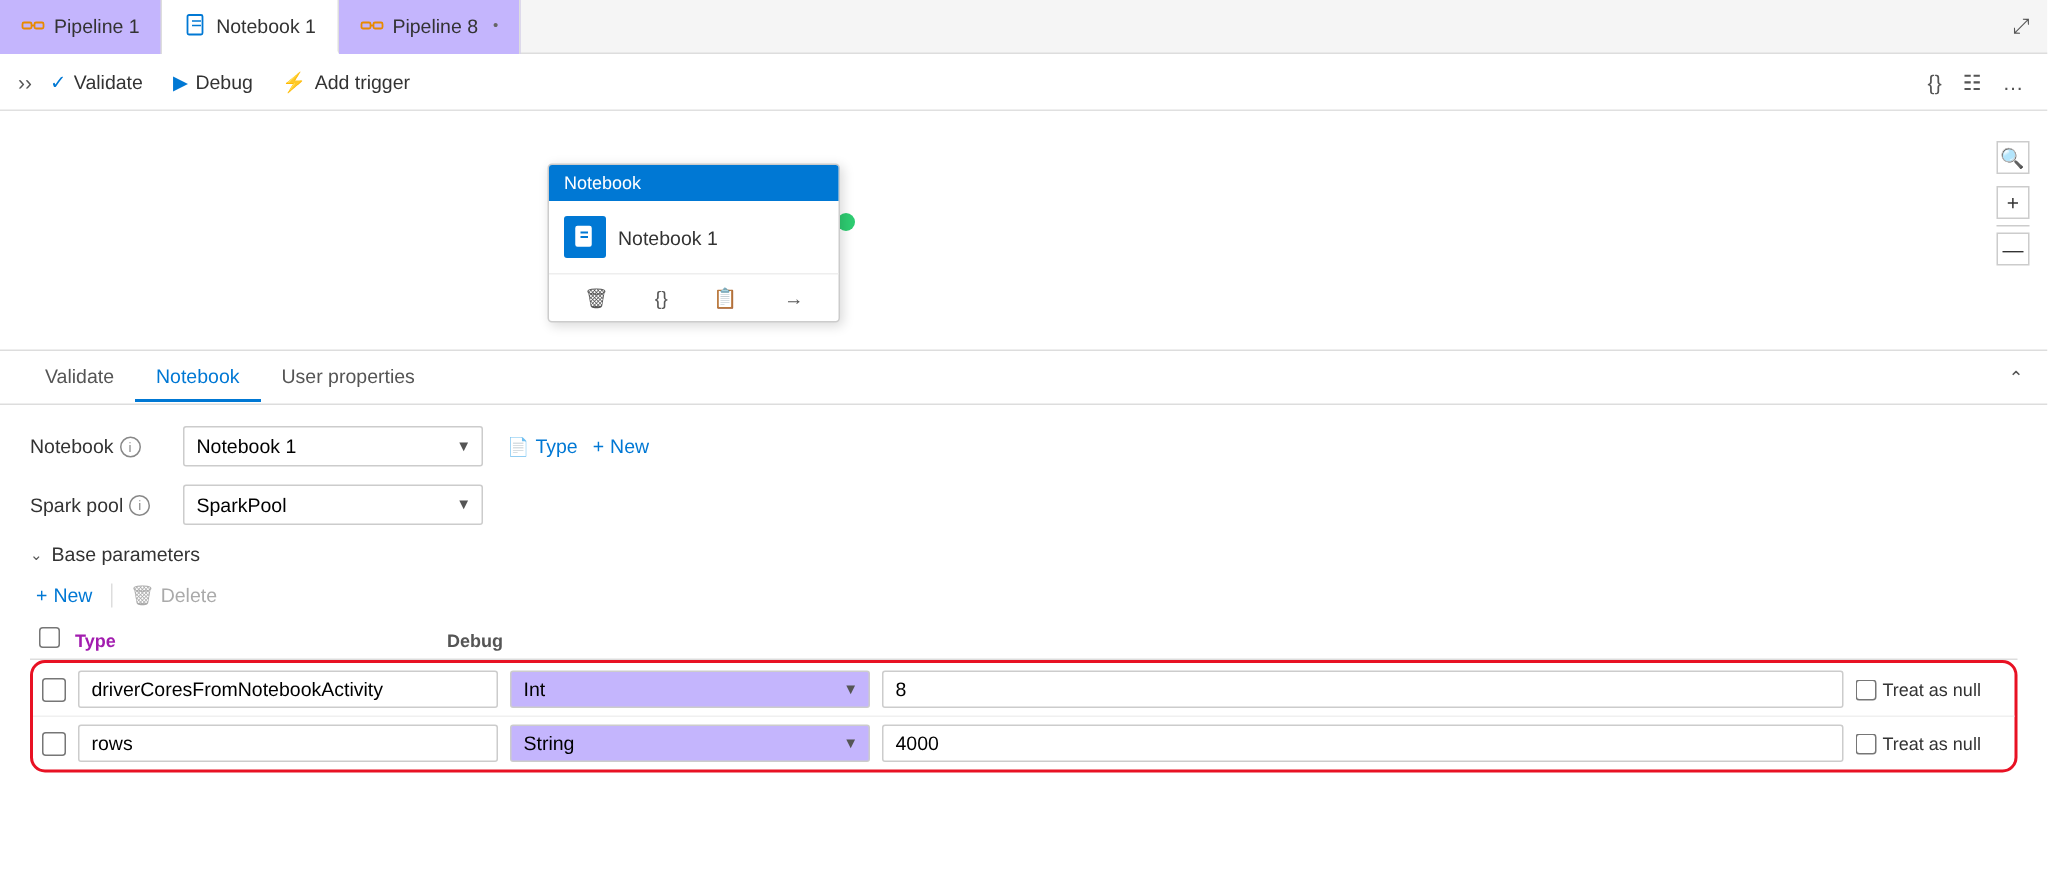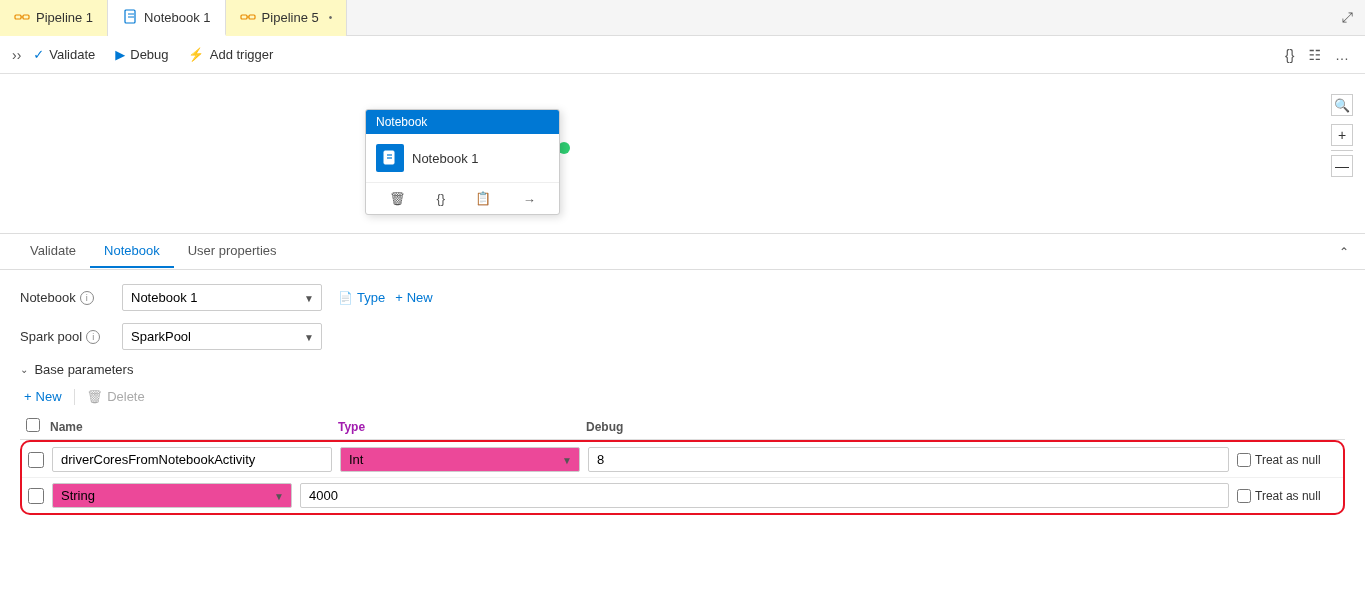--- a/index.html
+++ b/index.html
@@ -17,21 +17,21 @@
     .tab {
       display: flex;
       align-items: center;
       gap: 6px;
       padding: 0 14px;
       height: 36px;
       border-right: 1px solid #ddd;
       cursor: pointer;
       font-size: 13px;
       white-space: nowrap;
-      background: #fef9c3;
+      background: #c4b5fd;
     }
     .tab.active {
       background: #fff;
       border-bottom: 2px solid #fff;
       margin-bottom: -1px;
       font-weight: 500;
     }
     .tab-close { font-size: 10px; color: #666; margin-left: 4px; cursor: pointer; }
     .tab-bar-right { margin-left: auto; display: flex; align-items: center; padding-right: 8px; gap: 8px; }
     .tab-bar-icon-btn { background: none; border: none; cursor: pointer; color: #555; font-size: 14px; padding: 4px; }
@@ -326,21 +326,21 @@
     }
     .param-type-wrap {
       flex: 0 0 240px;
       position: relative;
     }
     .param-type-select {
       width: 100%;
       padding: 4px 24px 4px 8px;
       border: 1px solid #ccc;
       border-radius: 2px;
-      background: #ec4899;
+      background: #c4b5fd;
       font-size: 13px;
       appearance: none;
       cursor: pointer;
     }
     .param-value-input {
       flex: 1;
       padding: 4px 8px;
       border: 1px solid #ccc;
       border-radius: 2px;
       font-size: 13px;
@@ -390,21 +390,21 @@
     </svg>
     <span>Notebook 1</span>
   </div>
 
   <div class="tab">
     <svg width="16" height="16" viewBox="0 0 16 16">
       <rect x="1" y="5" width="6" height="4" rx="1" fill="none" stroke="#e88a00" stroke-width="1.2"></rect>
       <rect x="9" y="5" width="6" height="4" rx="1" fill="none" stroke="#e88a00" stroke-width="1.2"></rect>
       <line x1="7" y1="7" x2="9" y2="7" stroke="#e88a00" stroke-width="1.2"></line>
     </svg>
-    <span>Pipeline 5</span>
+    <span>Pipeline 8</span>
     <span class="tab-close">•</span>
   </div>
   <div class="tab-bar-right">
     <button class="tab-bar-icon-btn">⤢</button>
   </div>
 </div>
 
 <div class="toolbar">
   <span style="font-size:14px;color:#555;cursor:pointer;">››</span>
   <button class="toolbar-btn">
@@ -529,21 +529,20 @@
       <button class="params-btn disabled">
         <span>🗑</span>
         <span>Delete</span>
       </button>
     </div>
 
     <div class="col-header-row">
       <div class="col-h-check">
         <input type="checkbox" style="width: 14px; height: 14px;">
       </div>
-      <div class="col-h-name">Name</div>
       <div class="col-h-type">Type</div>
       <div class="col-h-value">Debug</div>
     </div>
 
     <div class="param-rows-container">
 
       <div class="param-row-inner">
         <input type="checkbox" class="param-checkbox" style="">
         <input type="text" class="param-name-input" value="driverCoresFromNotebookActivity" style="">
         <div class="param-type-wrap">
@@ -557,20 +556,21 @@
         </div>
         <input type="text" class="param-value-input" value="8" style="">
         <label class="treat-null-label">
           <input type="checkbox" class="treat-null-checkbox" style="">
           <span>Treat as null</span>
         </label>
       </div>
 
       <div class="param-row-inner">
         <input type="checkbox" class="param-checkbox" style="">
+        <input type="text" class="param-name-input" value="rows" style="">
         <div class="param-type-wrap">
           <select class="param-type-select">
             <option>Int</option>
             <option selected="">String</option>
             <option>Bool</option>
             <option>Float</option>
           </select>
           <span style="position:absolute;right:8px;top:50%;transform:translateY(-50%);font-size:10px;pointer-events:none;color:#555;">▼</span>
         </div>
         <input type="text" class="param-value-input" value="4000" style="">

